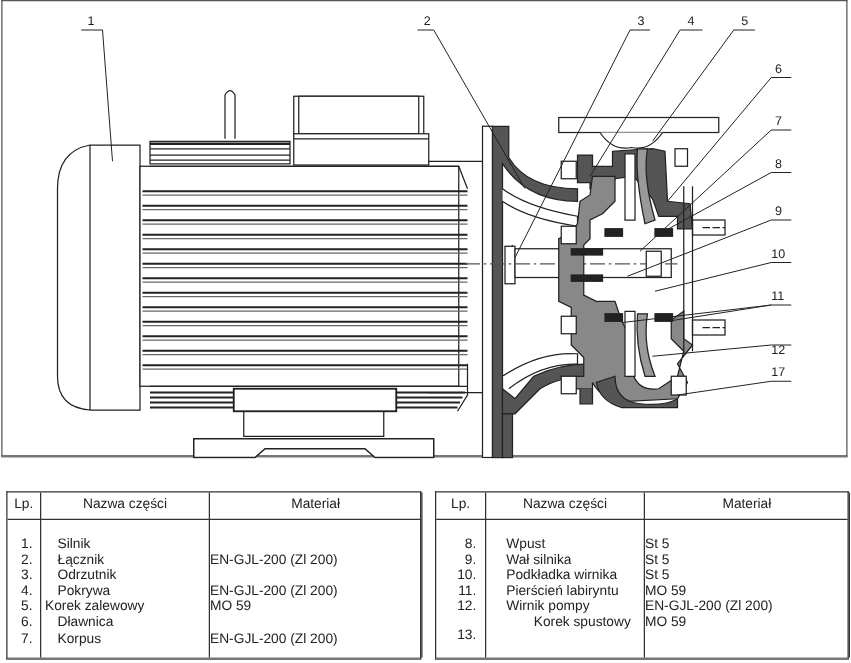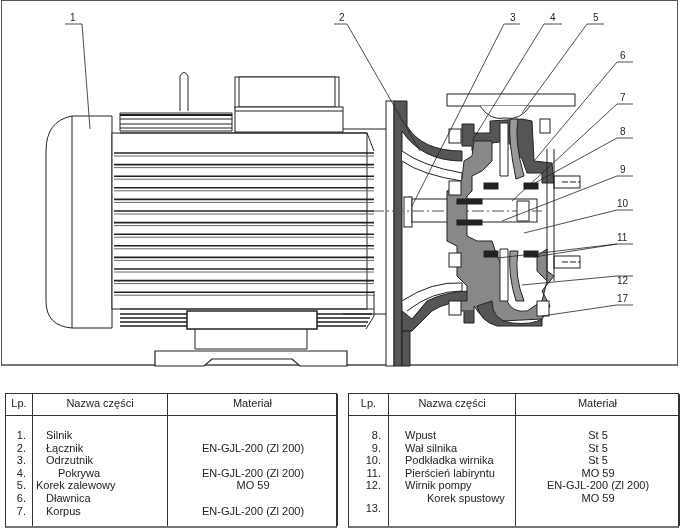--- a/index.html
+++ b/index.html
@@ -12,21 +12,21 @@
   .tbl-wrap { position:absolute; top:393px; height:135px; border:1px solid #333; border-bottom:2px solid #777;
               box-sizing:border-box; background:#fff; }
   .tbl-head { position:absolute; top:0; left:0; right:0; height:21px; border-bottom:1px solid #333; }
   .col { position:absolute; top:0; bottom:0; border-right:1px solid #333; box-sizing:border-box; }
   .col:last-child { border-right:none; }
   .hcell { position:absolute; top:3px; font-size:11px; text-align:center; width:100%; }
   .rows { position:absolute; top:35px; left:0; right:0; }
   .row { position:relative; height:12.6px; font-size:11px; line-height:12.6px; }
   .lp { position:absolute; text-align:right; }
   .nm { position:absolute; }
-  .mt { position:absolute; text-align:center; }
+  .mt { position:absolute; }
 </style>
 </head>
 <body>
 
 <div id="drawing-frame">
   <svg width="677" height="366" viewBox="0 0 677 366">
     <g fill="none" stroke="#222" stroke-width="1">
 
       <g>
         <path d="M70,115 Q44,120 44,150 L44,300 Q44,325 70,327 L110,327 L110,115 Z" fill="#fff"></path>
@@ -218,21 +218,21 @@
         <span class="lp" style="left: 0px; width: 20px;">2.</span>
         <span class="nm" style="left: 40px; text-align: center;">Łącznik</span>
         <span class="mt" style="left: 162px; width: 170px;">EN-GJL-200 (Zl 200)</span>
       </div>
       <div class="row">
         <span class="lp" style="left: 0px; width: 20px;">3.</span>
         <span class="nm" style="left: 40px;">Odrzutnik</span>
       </div>
       <div class="row">
         <span class="lp" style="left: 0px; width: 20px;">4.</span>
-        <span class="nm" style="left: 52px; text-align: center;">Pokrywa</span>
+        <span class="nm" style="left: 40px; text-align: center;">Pokrywa</span>
         <span class="mt" style="left: 162px; width: 170px;">EN-GJL-200 (Zl 200)</span>
       </div>
       <div class="row">
         <span class="lp" style="left: 0px; width: 20px;">5.</span>
         <span class="nm" style="left: 30px;">Korek zalewowy</span>
         <span class="mt" style="left: 162px; width: 170px;">MO 59</span>
       </div>
       <div class="row">
         <span class="lp" style="left: 0px; width: 20px;">6.</span>
         <span class="nm" style="left: 40px;">Dławnica</span>

